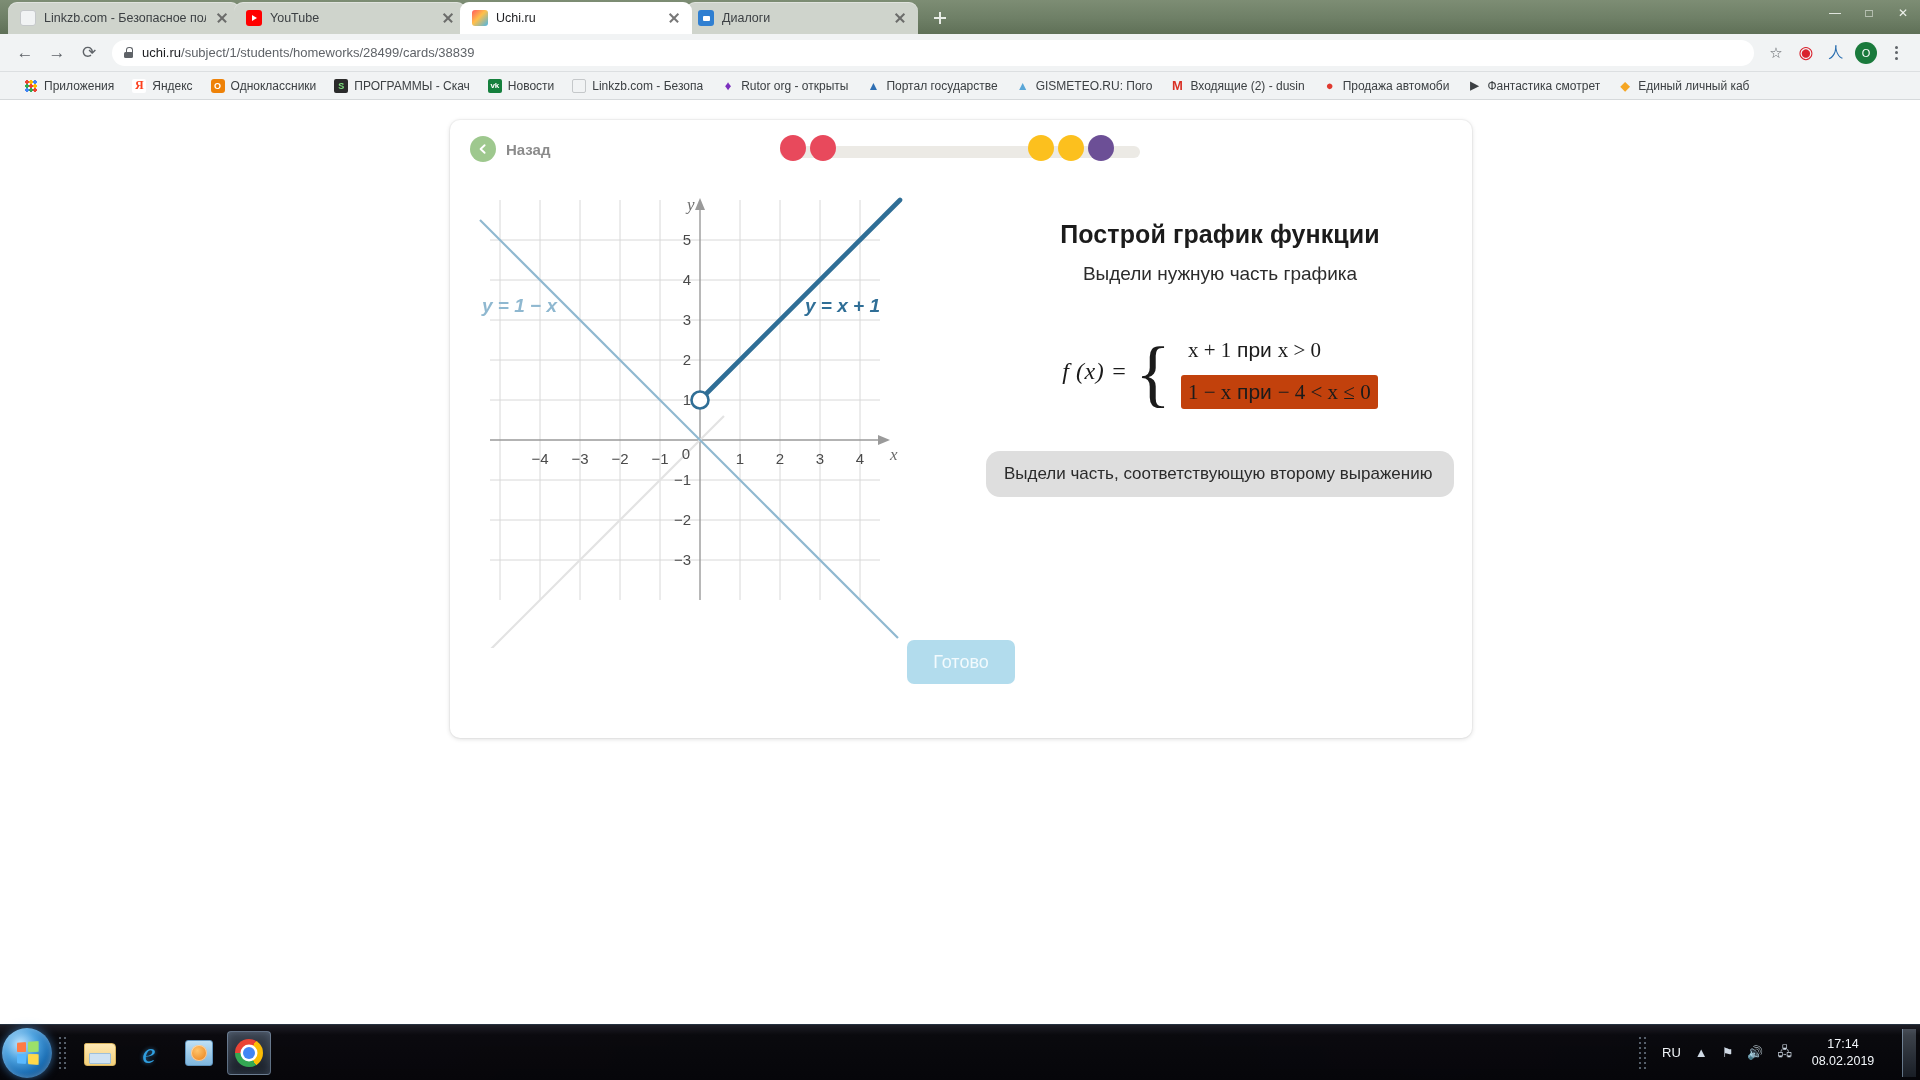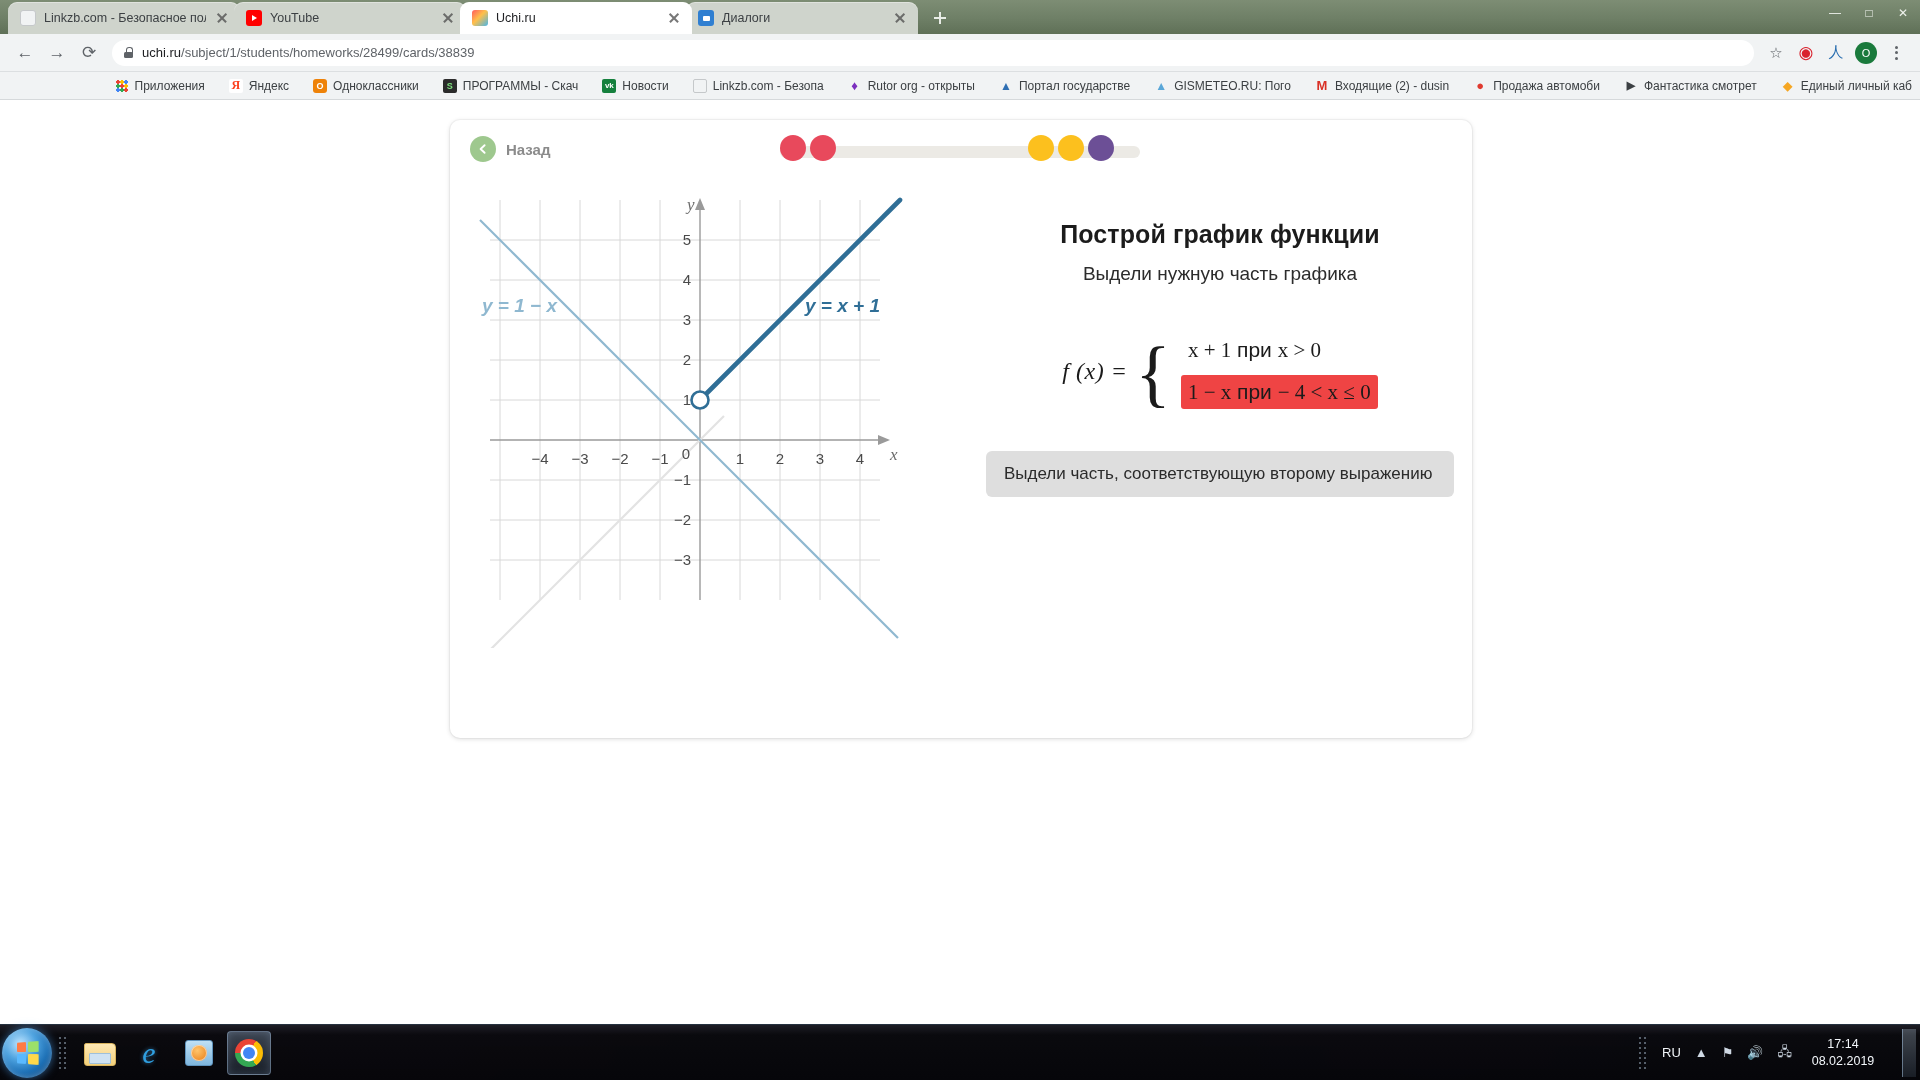--- a/index.html
+++ b/index.html
@@ -123,21 +123,21 @@
   .avatar-green {
     width: 22px; height: 22px; border-radius: 50%; background: #1a7a3c;
     color: #fff; font-size: 11px; display: flex; align-items: center; justify-content: center;
   }
   .kebab { display: flex; flex-direction: column; gap: 2.5px; align-items: center; }
   .kebab i { width: 3px; height: 3px; background: #5f6368; border-radius: 50%; display: block; }
 
   
   .bookmarks {
     height: 28px; background: #f1f3f4; display: flex; align-items: center;
-    padding: 0 0; gap: 8px; border-bottom: 1px solid #d6d9db; overflow: hidden; justify-content: flex-end;
+    padding: 0 16px; gap: 2px; border-bottom: 1px solid #d6d9db; overflow: hidden;
   }
   .bm {
     display: flex; align-items: center; gap: 6px; padding: 0 8px; height: 22px;
     font-size: 12px; color: #3c4043; white-space: nowrap; max-width: 160px;
   }
   .bm .bmlabel { overflow: hidden; text-overflow: clip; }
   .bmicon {
     width: 14px; height: 14px; flex: 0 0 14px; border-radius: 2px;
     display: flex; align-items: center; justify-content: center;
     font-size: 9px; color: #fff; font-weight: bold;
@@ -232,26 +232,26 @@
   .brace {
     font-size: 74px; line-height: 0.72; font-weight: 200;
     font-family: "Liberation Serif", serif; margin: 0 10px 0 2px;
     color: #1b1b1b; position: relative; top: 2px;
   }
   .cases { display: flex; flex-direction: column; gap: 8px; align-items: flex-start; }
   .case-row {
     font-size: 21px; white-space: nowrap; padding: 4px 7px; border-radius: 3px;
     line-height: 1.2;
   }
-  .case-row.hl { background: #ef4444; }
+  .case-row.hl { background: #c2410c; }
   .mvar { font-family: "Liberation Serif", serif; }
   .mword { font-family: "Liberation Sans", sans-serif; font-style: normal; }
 
   .hintbox {
-    margin: 42px auto 12px; width: 468px; background: #dedede; border-radius: 6px;
+    margin: 42px auto 12px; width: 468px; background: #dedede; border-radius: 14px;
     padding: 13px 18px; font-size: 17px; color: #2b2b2b; text-align: left;
   }
 
   .donewrap { position: absolute; left: 0; right: 0; top: 520px; display: flex; justify-content: center; }
   .donebtn {
     width: 108px; height: 44px; border-radius: 7px; background: #b2dced;
     color: #f2fafd; font-size: 18px; display: flex; align-items: center; justify-content: center;
     border: none;
   }
 
@@ -567,20 +567,23 @@
               <span class="mvar">1 − x</span>
               <span class="mword">при</span>
               <span class="mvar">− 4 &lt; x ≤ 0</span>
             </span>
           </span>
         </div>
 
         <div class="hintbox">Выдели часть, соответствующую второму выражению</div>
       </div>
 
+      <div class="donewrap">
+        <button class="donebtn">Готово</button>
+      </div>
 
     </div>
   </div>
 </div>
 
 <div id="taskbar">
   <div class="startorb">
     <div class="orbflag">
       <i class="of1"></i>
         <i class="of2"></i>

